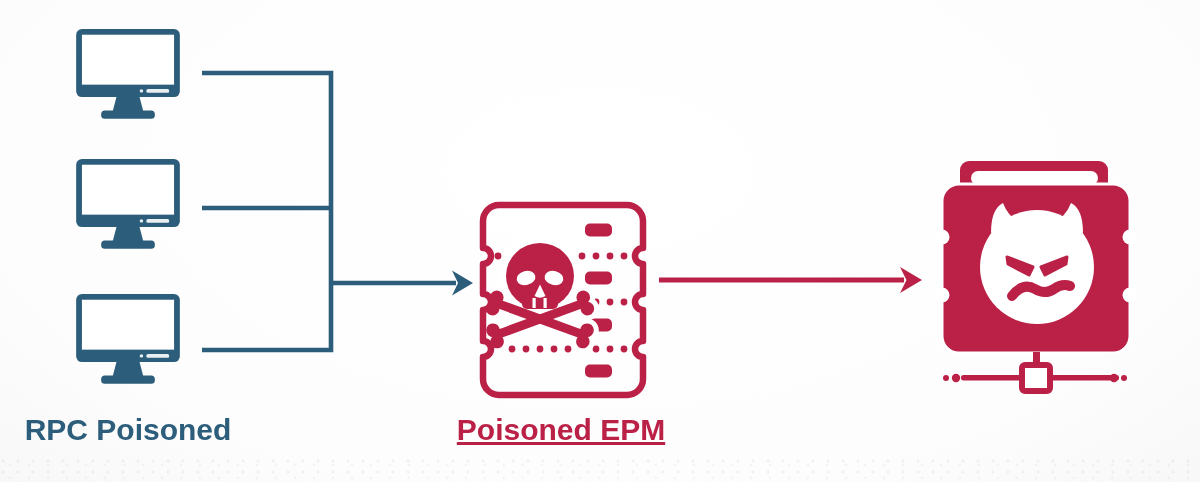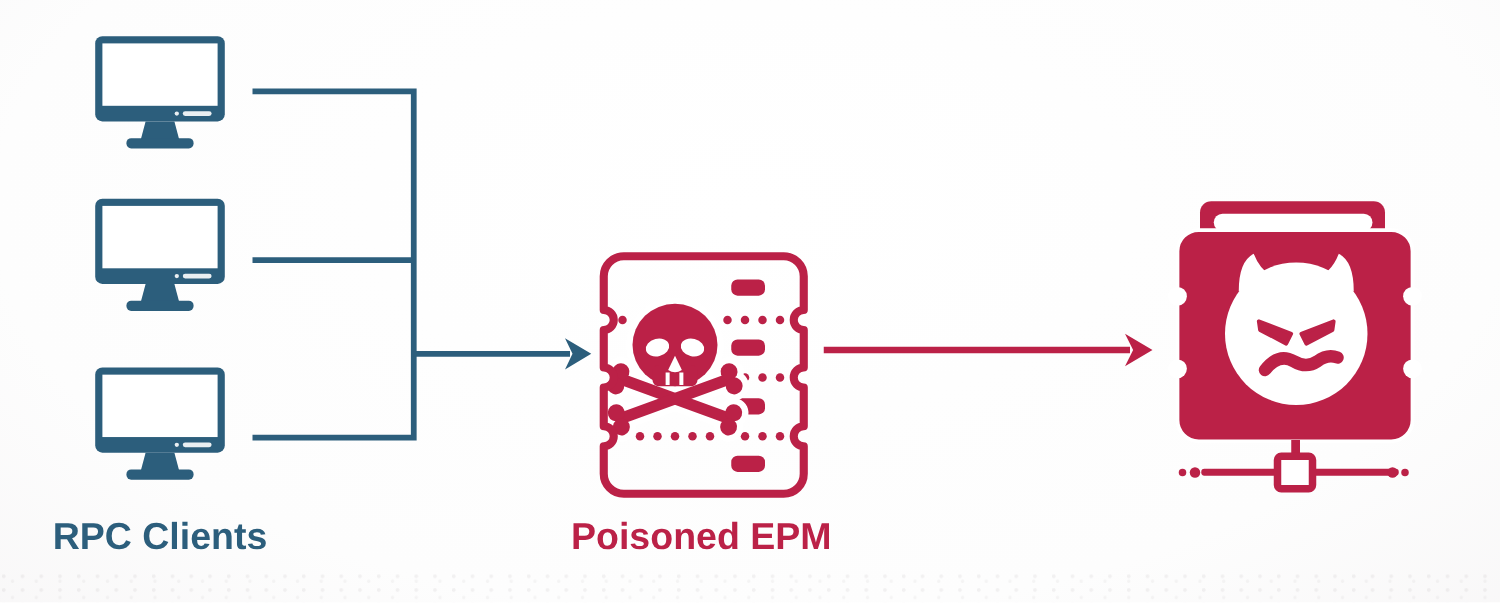--- a/index.html
+++ b/index.html
@@ -25,21 +25,21 @@
   .m1{left:75px;top:28px;}
   .m2{left:75px;top:158px;}
   .m3{left:75px;top:293px;}
   .epm{left:473px;top:198px;}
   .server{left:933px;top:153px;}
   .node-label{
     position:absolute;top:412px;transform:translateX(-50%);
     font-size:30px;font-weight:700;white-space:nowrap;line-height:1.2;
   }
   .teal-label{color:var(--teal);left:128px;}
-  .crimson-label{color:var(--crimson);}
+  .crimson-label{color:var(--crimson);text-decoration:underline;}
   .lbl-epm{left:561px;}
   .lbl-server{left:1032px;}
   
   .ft{fill:var(--teal);}  .st{stroke:var(--teal);}
   .fc{fill:var(--crimson);} .sc{stroke:var(--crimson);}
   .fw{fill:#ffffff;} .sw{stroke:#ffffff;}
   .nf{fill:none;}
 </style>
 </head>
 <body>
@@ -215,16 +215,16 @@
       <g class="fc">
         <circle cx="13" cy="225" r="3"></circle>
           <circle cx="23" cy="225" r="4.2"></circle>
         <circle cx="181" cy="225" r="4.2"></circle>
           <circle cx="191" cy="225" r="3"></circle>
       </g>
       <rect class="fw sc" stroke-width="6" x="89" y="212" width="28" height="26" rx="3"></rect>
     </svg>
   </div>
 
-  <div class="node-label teal-label">RPC Clients</div>
+  <div class="node-label teal-label">RPC Poisoned</div>
   <div class="node-label crimson-label lbl-epm">Poisoned EPM</div>
 
 </div>
 
 </body></html>

